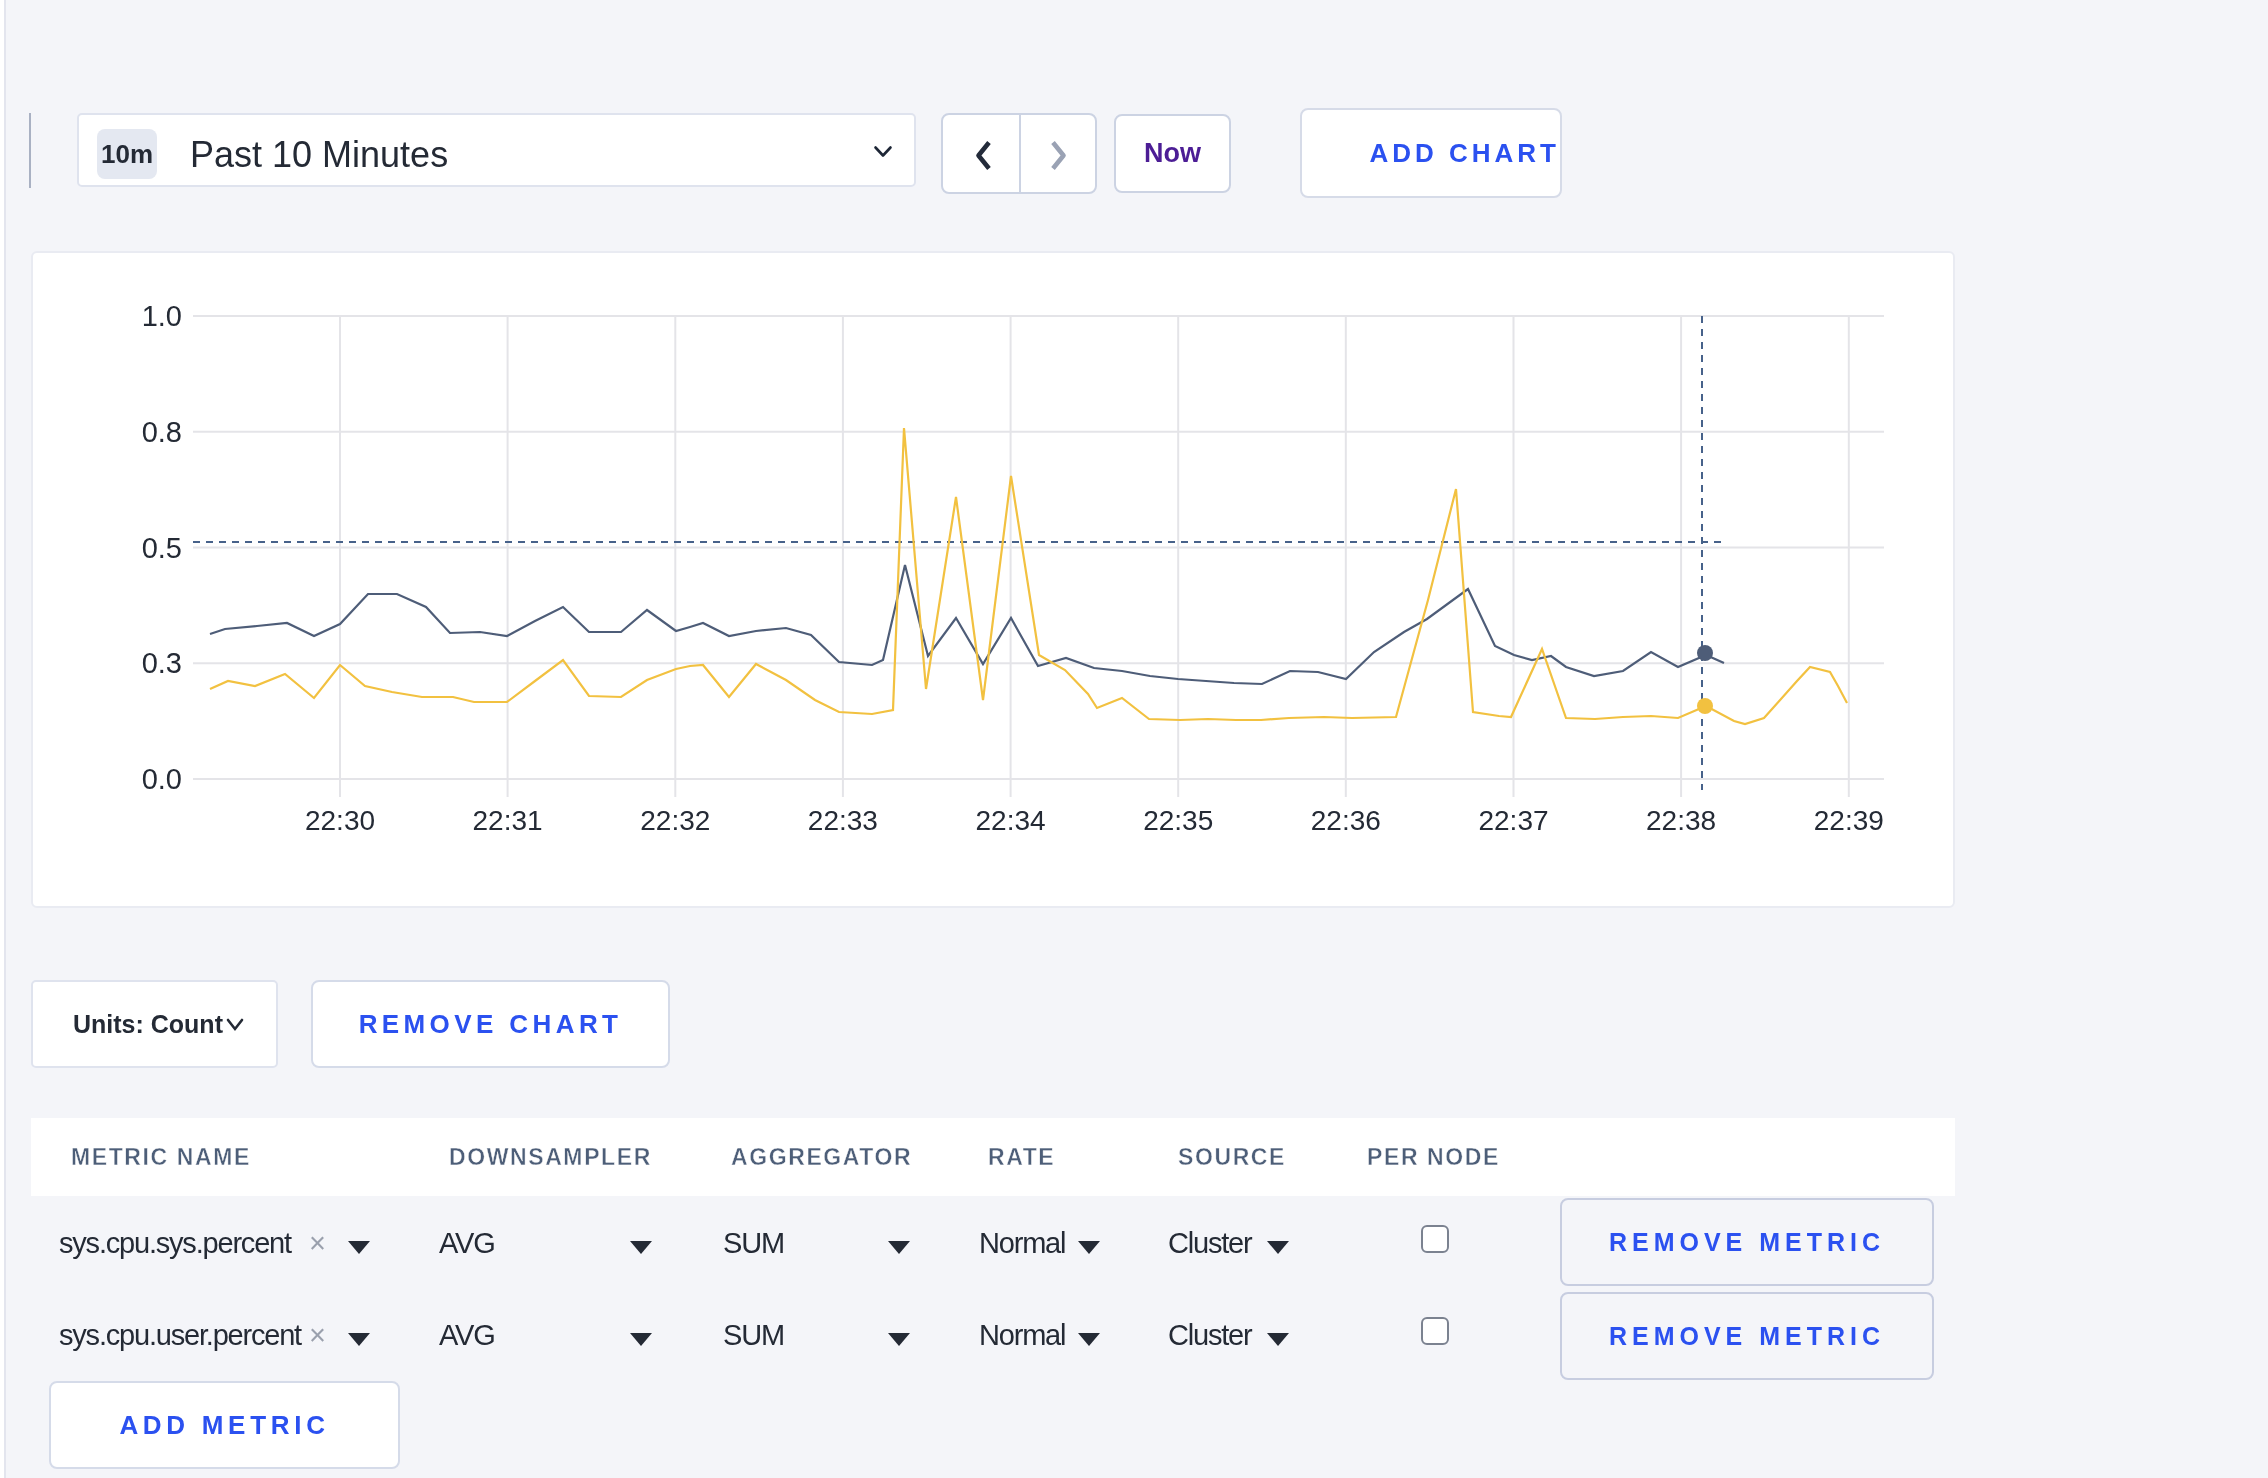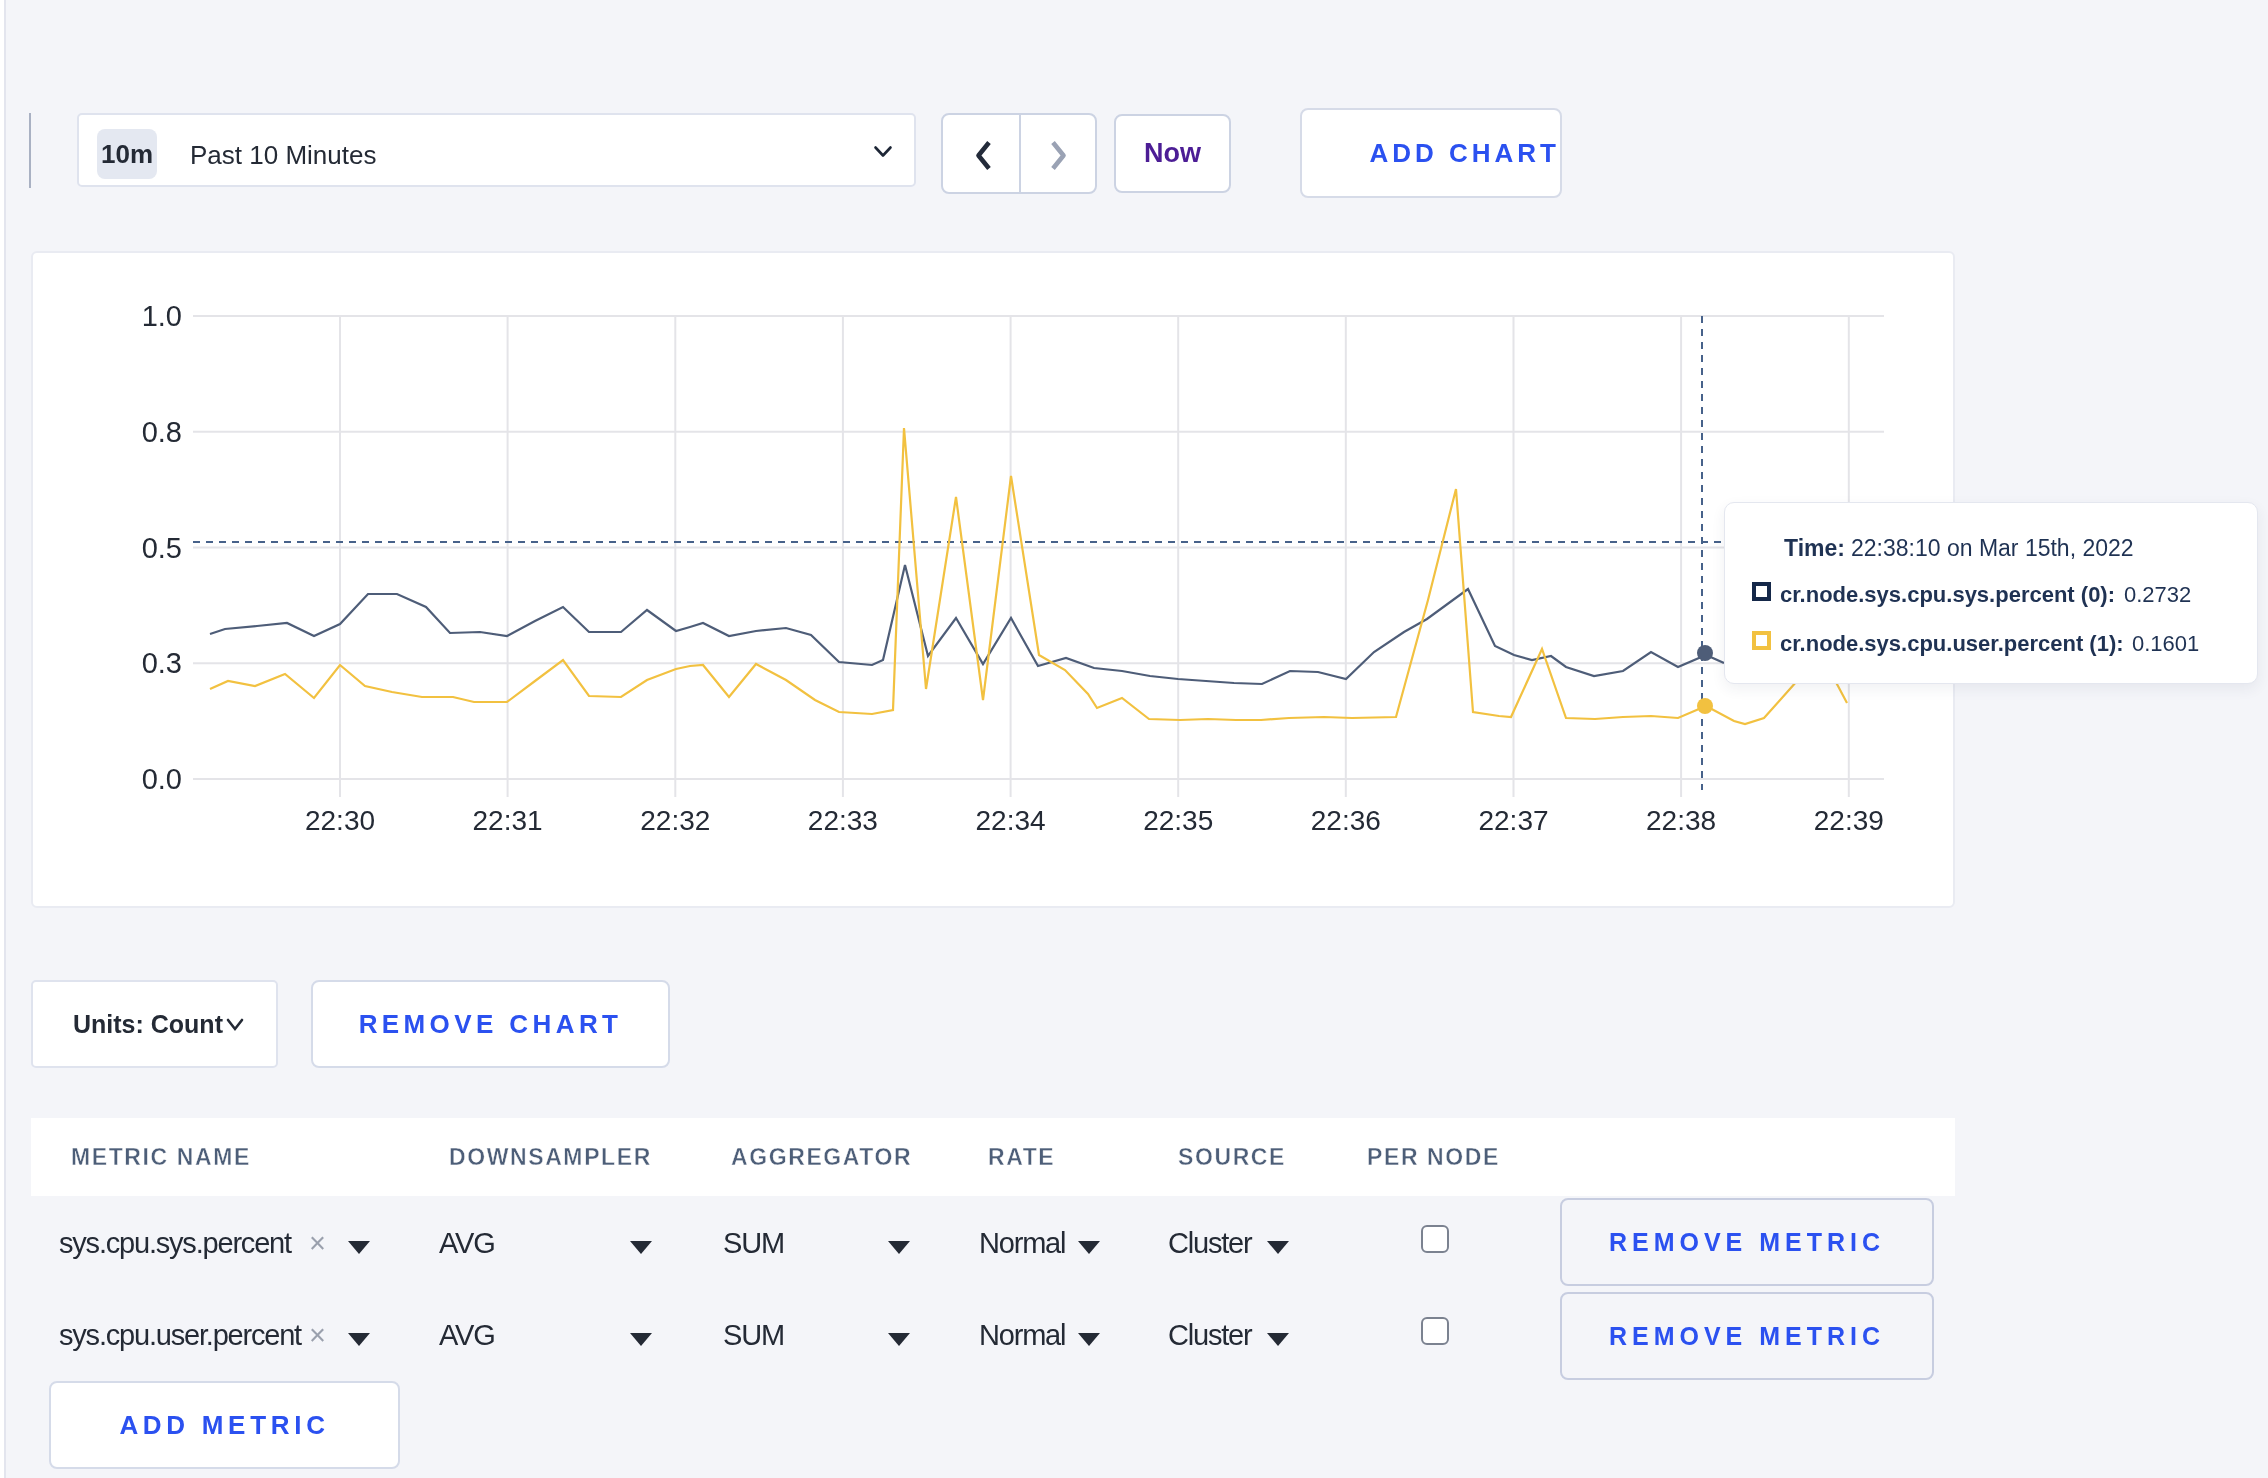--- a/index.html
+++ b/index.html
@@ -13,21 +13,21 @@
 </head>
 <body>
 <div id="page">
 
   <div class="abs" style="left:0; top:0; width:6px; height:1478px; background:#fff; border-right:2px solid #e3e5ee;"></div>
 
   <div class="abs" style="left:29px; top:113px; width:2px; height:75px; background:#a9b1c3;"></div>
 
   <div class="abs" style="left:77px; top:113px; width:839px; height:74px; background:#fff; border:2px solid #dfe3ee; border-radius:5px;">
     <div class="abs" style="left:18px; top:14px; width:60px; height:50px; background:#e4e8f1; border-radius:8px; text-align:center; line-height:50px; font-size:26px; font-weight:bold; color:#242a35;">10m</div>
-    <div class="abs" style="left:111px; top:5px; height:70px; line-height:70px; font-size:26px; color:#242a35;">Past 10 Minutes</div>
+    <div class="abs" style="left:111px; top:5px; height:70px; line-height:70px; font-size:36px; color:#242a35;">Past 10 Minutes</div>
     <svg class="abs" style="right:21px; top:30px;" width="20" height="14" viewBox="0 0 20 14">
         <path d="M2.5 2.5 L10 10.5 L17.5 2.5" fill="none" stroke="#1d2636" stroke-width="2.6" stroke-linecap="round" stroke-linejoin="round"></path>
       </svg>
   </div>
 
   <div class="btn" style="left:941px; top:113px; width:156px; height:81px;">
     <div class="abs" style="left:76px; top:0; width:2px; height:77px; background:#ccd3e3;"></div>
     <svg class="abs" style="left:30px; top:24px;" width="20" height="33" viewBox="0 0 20 33">
         <path d="M16 3.5 L5.5 16.5 L16 29.5" fill="none" stroke="#232b3a" stroke-width="4.6" stroke-linejoin="round"></path>
       </svg>
@@ -89,30 +89,20 @@
 
     <line x1="193" y1="542" x2="1724" y2="542" stroke="#47628a" stroke-width="2" stroke-dasharray="7 6"></line>
     <line x1="1702" y1="316" x2="1702" y2="790" stroke="#47628a" stroke-width="2" stroke-dasharray="7 6"></line>
 
     <polyline id="navyline" fill="none" stroke="#4e5d78" stroke-width="2.2" points="210,634 225,629 257,626 287,623 314,636 340,624 368,594 397,594 426,607 450,633 480,632 507,636 535,621 563,607 589,632 621,632 647,610 676,631 690,627 703,623 729,636 756,631 786,628 811,635 839,662 872,665 883,660 905,565 928,656 956,618 983,664 1011,618 1038,666 1066,658 1094,668 1122,671 1150,676 1178,679 1206,681 1234,683 1262,684 1290,671 1318,672 1346,679 1374,652 1404,632 1427,619 1468,589 1495,646 1514,655 1532,660 1551,656 1566,667 1594,676 1623,671 1651,652 1678,667 1706,655 1724,663"></polyline>
     <polyline id="goldline" fill="none" stroke="#f2c140" stroke-width="2.2" points="210,689 228,681 255,686 285,674 314,698 340,665 365,686 392,692 422,697 453,697 474,702 507,702 535,681 563,660 589,696 621,697 647,680 676,669 690,666 703,665 729,697 756,664 786,680 815,700 839,712 872,714 893,710 904,428 926,689 956,497 983,700 1011,476 1039,655 1065,670 1088,694 1097,708 1122,698 1149,719 1180,720 1208,719 1236,720 1261,720 1289,718 1324,717 1352,718 1396,717 1428,600 1456,489 1473,712 1499,716 1511,717 1542,649 1566,718 1595,719 1623,717 1651,716 1678,718 1706,706 1734,721 1745,724 1764,718 1797,681 1810,667 1830,672 1838,686 1847,703"></polyline>
     <circle cx="1705" cy="653" r="8" fill="#4e5d78"></circle>
     <circle cx="1705" cy="706" r="8" fill="#f2c140"></circle>
   </svg>
 
-  <div class="abs" style="left:1724px; top:502px; width:534px; height:182px; background:#fff; border:1px solid #e4e7ef; border-radius:10px; box-shadow:0 5px 14px rgba(40,50,80,0.07); color:#1f3253; font-size:23px;">
-    <div class="abs" style="left:59px; top:32px;"><b>Time:</b></div>
-    <div class="abs" style="left:126px; top:32px;">22:38:10 on Mar 15th, 2022</div>
-    <div class="abs" style="left:27px; top:79px; width:19px; height:19px; border:4px solid #152849;"></div>
-    <div class="abs" style="left:55px; top:79px; font-weight:bold; font-size:22px;">cr.node.sys.cpu.sys.percent (0):</div>
-    <div class="abs" style="left:399px; top:79px; font-size:22px;">0.2732</div>
-    <div class="abs" style="left:27px; top:128px; width:19px; height:19px; border:4px solid #f2c140;"></div>
-    <div class="abs" style="left:55px; top:128px; font-weight:bold; font-size:22px;">cr.node.sys.cpu.user.percent (1):</div>
-    <div class="abs" style="left:407px; top:128px; font-size:22px;">0.1601</div>
-  </div>
 
   <div class="abs" style="left:31px; top:980px; width:247px; height:88px; background:#fff; border:2px solid #dfe3ee; border-radius:5px;">
     <div class="abs" style="left:40px; top:0; height:84px; line-height:84px; font-size:25px; font-weight:bold; color:#242a35;">Units: Count</div>
     <svg class="abs" style="right:32px; top:36px;" width="18" height="14" viewBox="0 0 18 14">
         <path d="M2 2 L9 11 L16 2" fill="none" stroke="#242a35" stroke-width="2.6" stroke-linecap="round"></path>
       </svg>
   </div>
   <div class="btn" style="left:311px; top:980px; width:359px; height:88px; border-color:#d5dbe9; text-align:center; line-height:84px;"><span class="bluetxt" style="position:static; letter-spacing:4.4px;">REMOVE CHART</span></div>
 
   <div class="abs" style="left:31px; top:1118px; width:1924px; height:78px; background:#fff;"></div>

